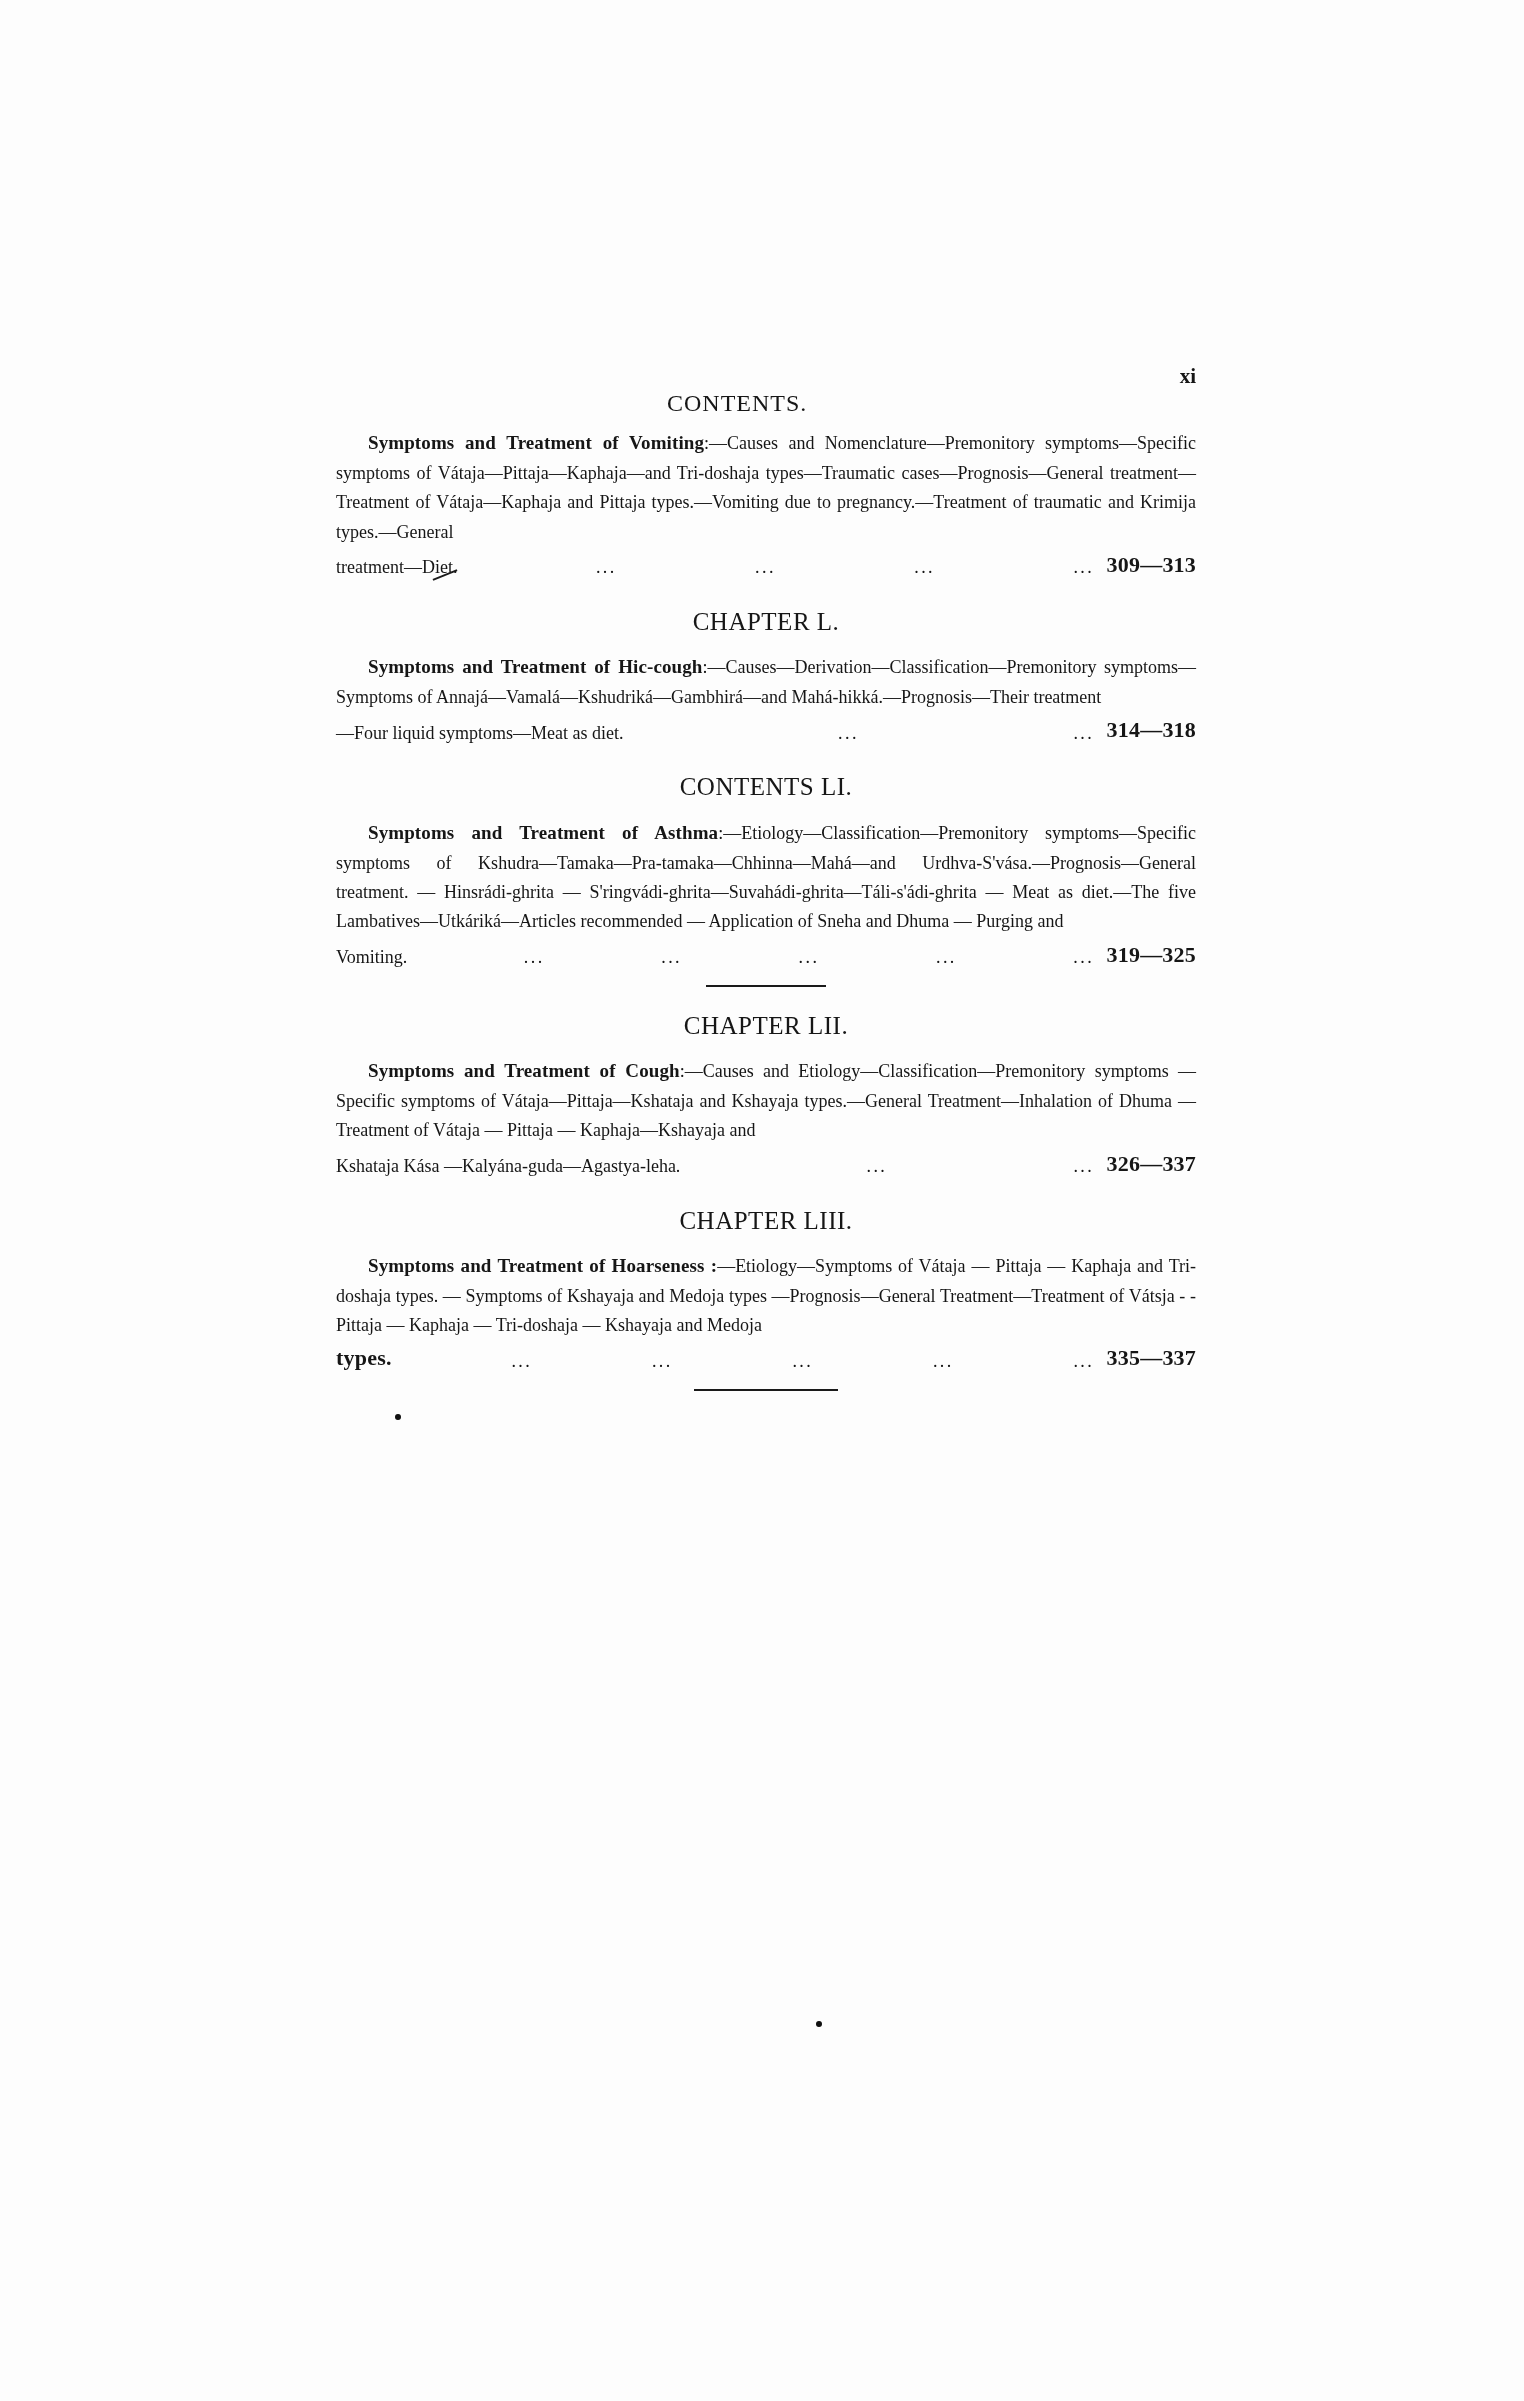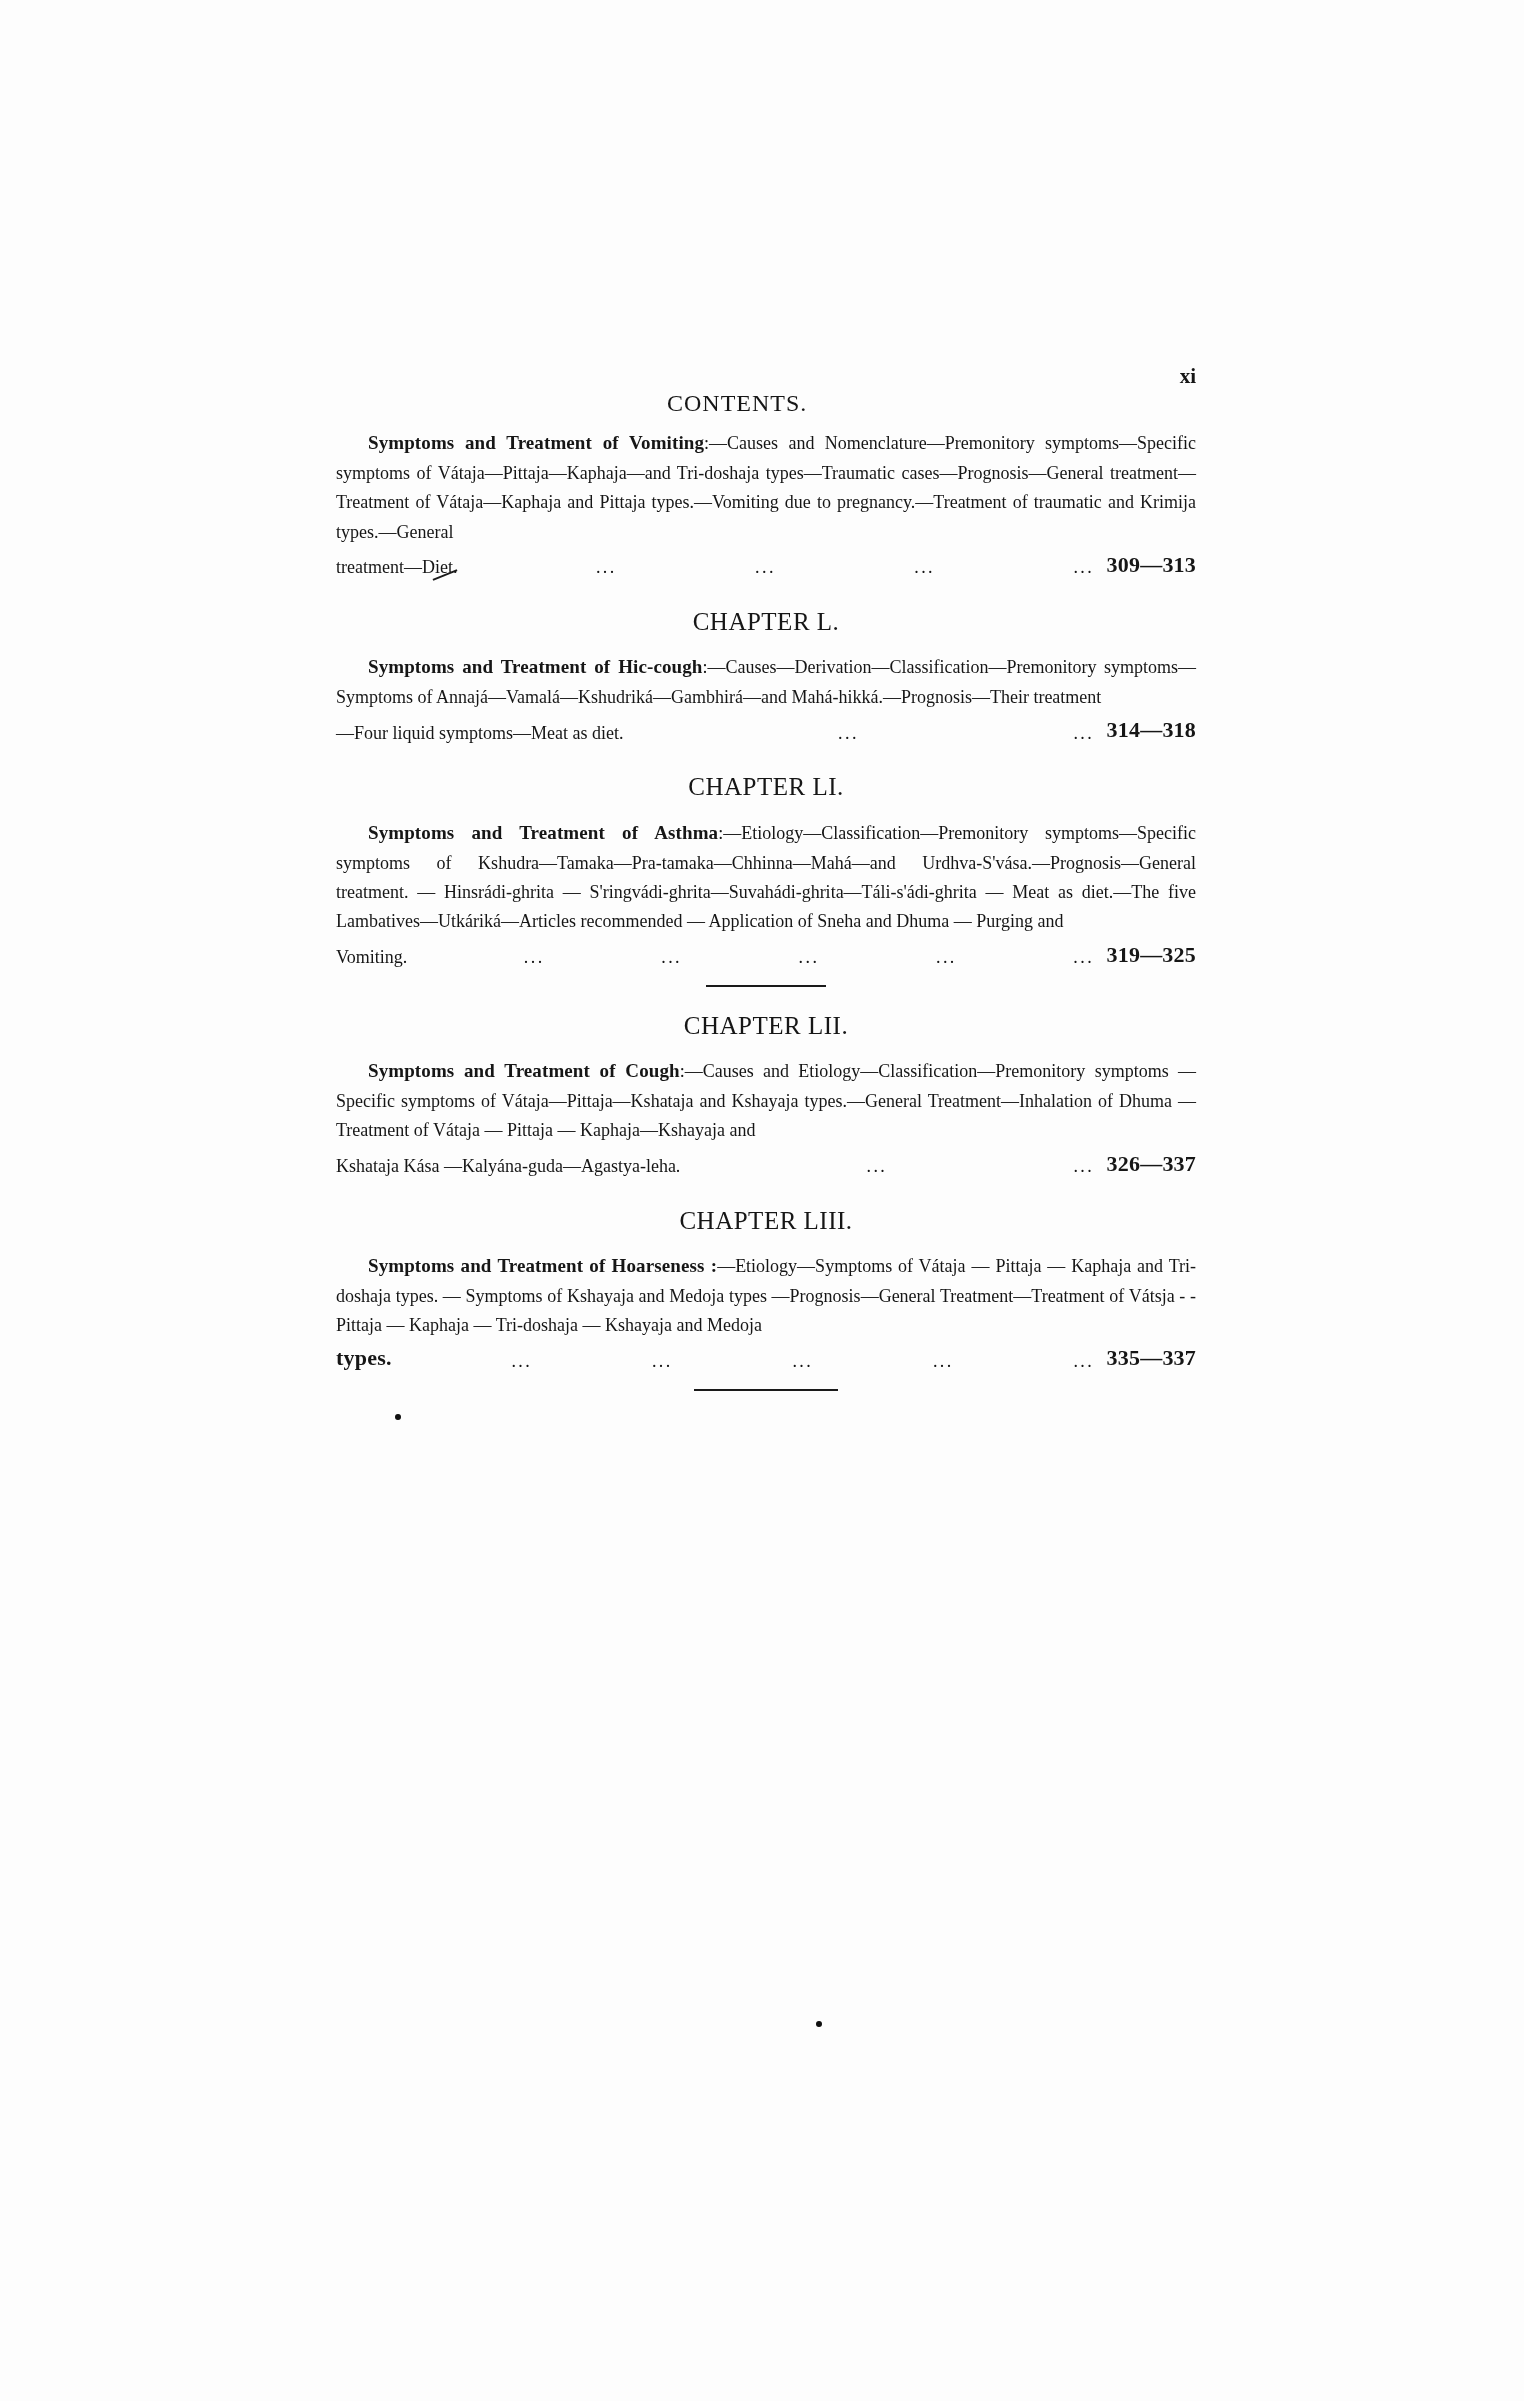--- a/index.html
+++ b/index.html
@@ -158,21 +158,21 @@
         <span class="sp"></span>
         <span class="d">...</span>
         <span class="sp"></span>
         <span class="d">...</span>
         <span style="width:12.5px"></span>
         <span class="pages">314—318</span>
       </div>
     </div>
 
     <div class="chapter">
-      <div class="chapter-title">CHAPTER LI.</div>
+      <div class="chapter-title">CONTENTS LI.</div>
       <div class="entry">
         <span class="indent"></span><span class="lead">Symptoms and Treatment of Asthma</span><span>:—Etiology—Classification—Premonitory symptoms—Specific symptoms of Kshudra—Tamaka—Pra-tamaka—Chhinna—Mahá—and Urdhva-S'vása.—Prognosis—General treatment. — Hinsrádi-ghrita — S'ringvádi-ghrita—Suvahádi-ghrita—Táli-s'ádi-ghrita — Meat as diet.—The five Lambatives—Utkáriká—Articles recommended — Application of Sneha and Dhuma — Purging and</span>
       </div>
       <div class="entry tailrow">
         <span class="lastwords">Vomiting.</span>
         <span class="sp"></span>
         <span class="d">...</span>
         <span class="sp"></span>
         <span class="d">...</span>
         <span class="sp"></span>

